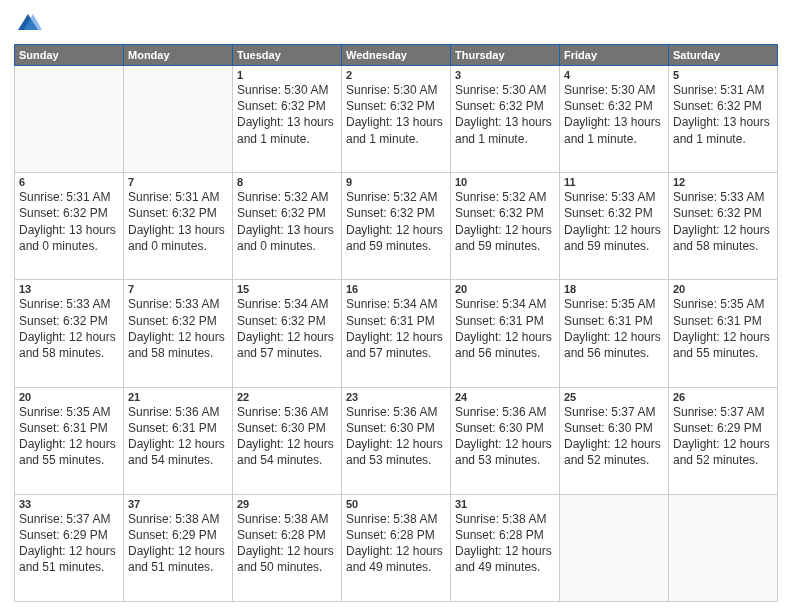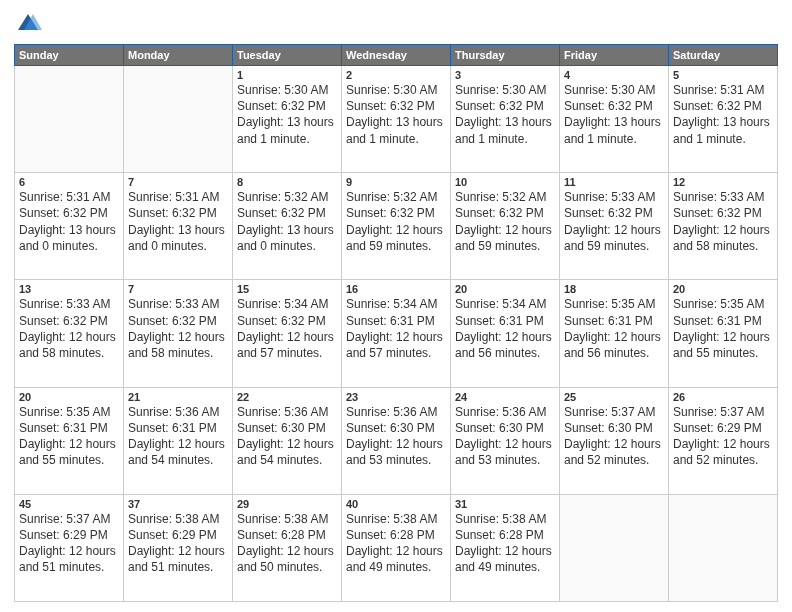--- a/index.html
+++ b/index.html
@@ -295,39 +295,39 @@
           </td>
           <td>
             <span class="day-num">26</span>
             <div class="day-info" style="white-space: pre-line;">Sunrise: 5:37 AM
 Sunset: 6:29 PM
 Daylight: 12 hours and 52 minutes.</div>
           </td>
         </tr>
         <tr>
           <td>
-            <span class="day-num">45</span>
+            <span class="day-num">33</span>
             <div class="day-info" style="white-space: pre-line;">Sunrise: 5:37 AM
 Sunset: 6:29 PM
 Daylight: 12 hours and 51 minutes.</div>
           </td>
           <td>
             <span class="day-num">37</span>
             <div class="day-info" style="white-space: pre-line;">Sunrise: 5:38 AM
 Sunset: 6:29 PM
 Daylight: 12 hours and 51 minutes.</div>
           </td>
           <td>
             <span class="day-num">29</span>
             <div class="day-info" style="white-space: pre-line;">Sunrise: 5:38 AM
 Sunset: 6:28 PM
 Daylight: 12 hours and 50 minutes.</div>
           </td>
           <td>
-            <span class="day-num">40</span>
+            <span class="day-num">50</span>
             <div class="day-info" style="white-space: pre-line;">Sunrise: 5:38 AM
 Sunset: 6:28 PM
 Daylight: 12 hours and 49 minutes.</div>
           </td>
           <td>
             <span class="day-num">31</span>
             <div class="day-info" style="white-space: pre-line;">Sunrise: 5:38 AM
 Sunset: 6:28 PM
 Daylight: 12 hours and 49 minutes.</div>
           </td>

